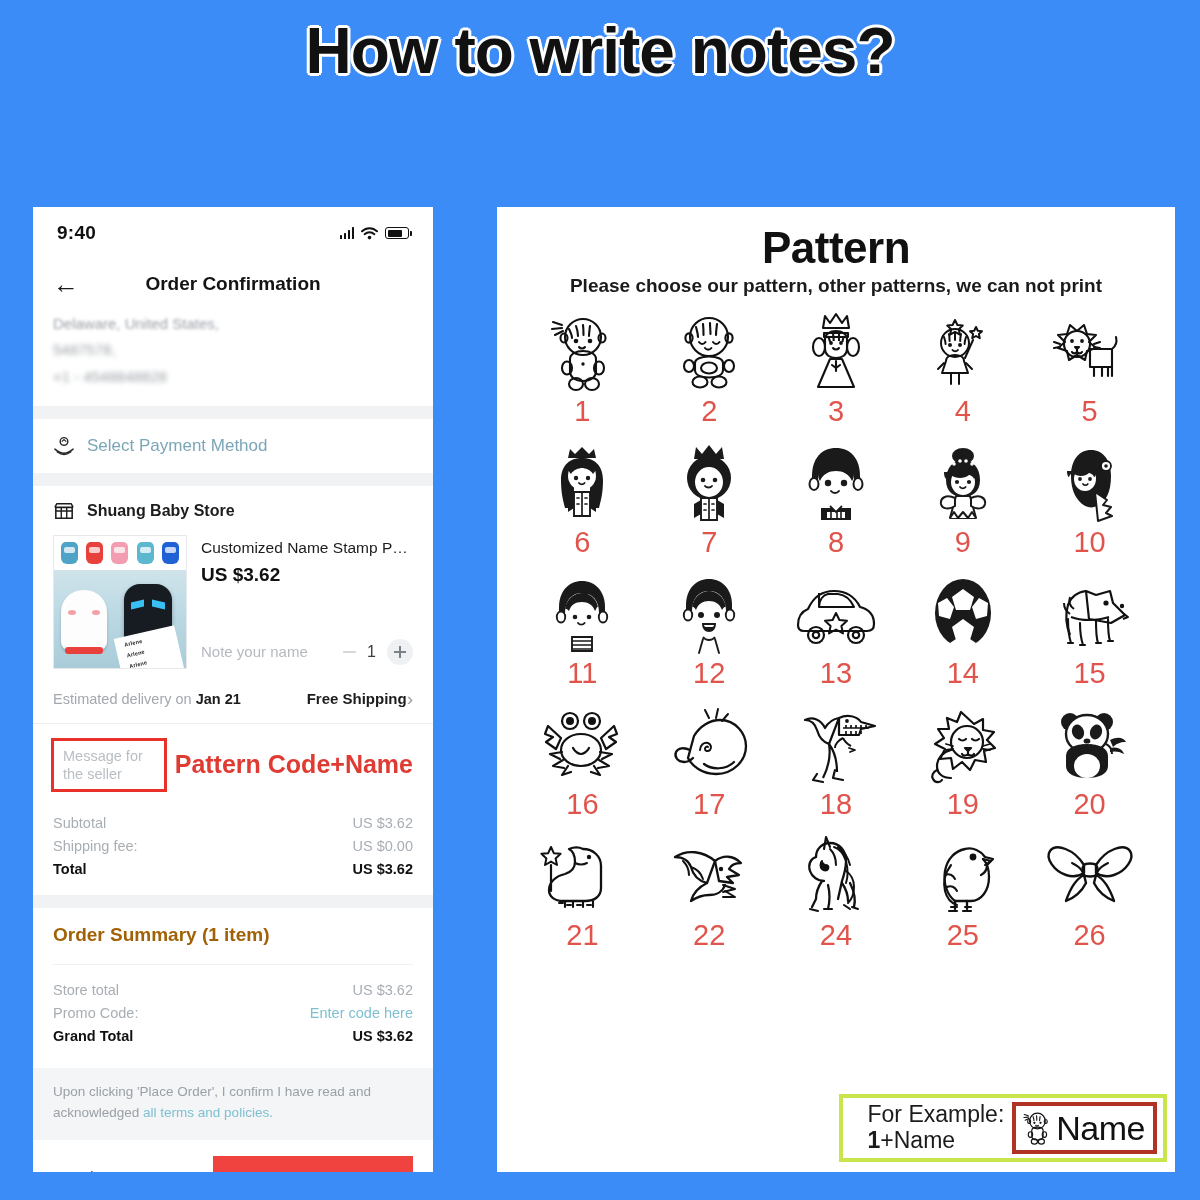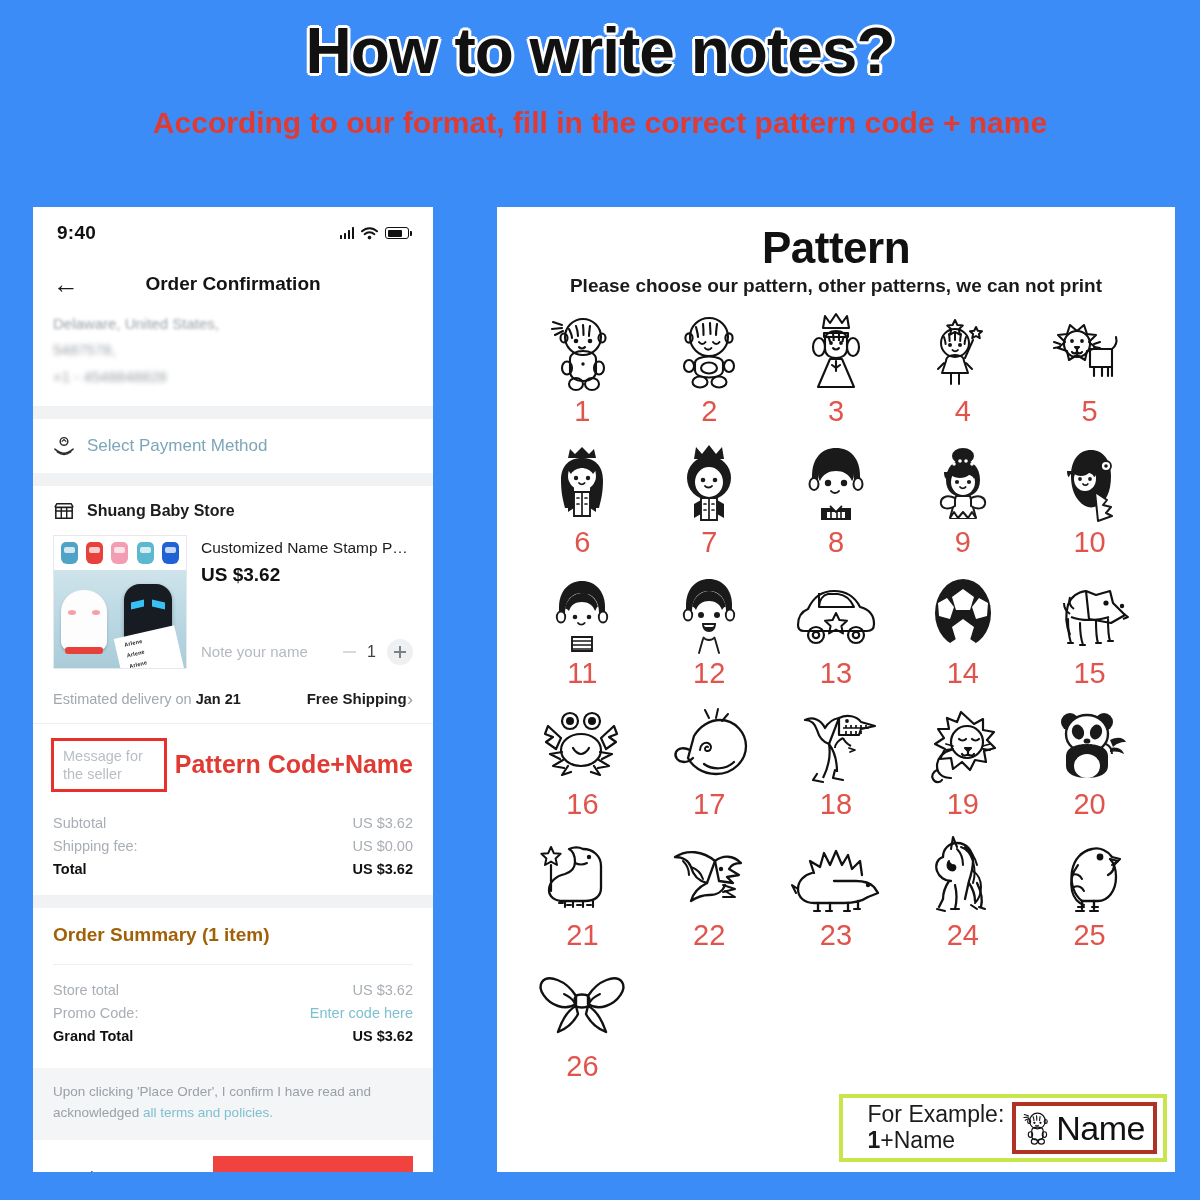--- a/index.html
+++ b/index.html
@@ -124,21 +124,20 @@
   .ex-text b{font-weight:700;}
   .ex-box{border:4px solid #B03224;display:flex;align-items:center;gap:2px;padding:2px 8px 2px 4px;background:#fff;}
   .ex-name{font-size:34px;color:#111;letter-spacing:-.5px;}
 </style>
 </head>
 <body>
 
 <div id="header">
   <div id="main-title">How to write notes?</div>
   <div id="subtitle">
-    <span>According to our format, fill in the correct pattern code + name</span>
   </div>
 </div>
 
 <div id="phone">
 
   <div class="statusbar">
     <div class="sb-time">9:40</div>
     <div class="sb-icons">
       <span class="sig">
           <i></i>
@@ -638,31 +637,20 @@
         <circle cx="58" cy="34" r="2.2" fill="#111" stroke="none"></circle>
         <path d="M52 26C40 16 24 14 12 22c8 0 14 4 16 10 2 8 8 14 16 16z"></path>
         <path d="M28 32c6 2 10 6 12 12M20 26c4 4 6 8 6 14" stroke-width="2"></path>
         <path d="M44 48c-8 4-14 10-16 18 6-4 12-6 18-6 8 0 14-4 16-10"></path>
         <path d="M60 50l12 4-12 3" stroke-width="2"></path>
         <path d="M62 56l10 6-12 0" stroke-width="2"></path>
       </svg>
       <span class="cellnum">22</span>
     </div>
 
-    <div class="cell">
-      <svg width="92" height="84" viewBox="0 0 92 84" fill="none" stroke="#111" stroke-width="2.3" stroke-linejoin="round" stroke-linecap="round">
-        <path d="M24 38l-4-12 10 6 4-14 6 12 6-14 6 14 6-10 4 14 8-8 2 14"></path>
-        <path d="M22 38c-8 2-14 8-14 16 0 8 6 14 16 14h30c10 0 18-2 24-6l10-4-4-6c-4-4-10-6-18-6H44"></path>
-        <circle cx="78" cy="50" r="2.2" fill="#111" stroke="none"></circle>
-        <path d="M28 68v8M40 68v8M58 68v8M68 66v8"></path>
-        <path d="M24 76h6M36 76h6M54 76h6M64 74h6" stroke-width="2.1"></path>
-        <path d="M8 54l-6-4 4 8" stroke-width="2.1"></path>
-      </svg>
-      <span class="cellnum">23</span>
-    </div>
 
     <div class="cell">
       <svg width="84" height="84" viewBox="0 0 84 84" fill="none" stroke="#111" stroke-width="2.3" stroke-linejoin="round" stroke-linecap="round">
         <path d="M30 14l2-12 4 10" stroke-width="2.1"></path>
         <path d="M22 22c0-8 6-14 14-14 10 0 16 8 16 18 0 8-2 14-4 20l-4 18"></path>
         <path d="M22 22c-6 2-8 8-6 14 2 6 8 10 14 10"></path>
         <path d="M28 26c-2 2-2 6 0 8s5 2 6 0c1-2 0-4-2-4" fill="#111" stroke-width="2"></path>
         <path d="M40 12c6 2 10 8 12 14 2 8 2 16 0 22M44 12c6 4 10 10 12 18M36 14c4 4 6 10 6 16" stroke-width="2"></path>
         <path d="M28 46c-4 6-6 12-6 18l-4 8M34 50c2 8 2 16 0 24M48 48c4 6 6 12 6 18M56 48c4 8 6 16 4 24"></path>
         <path d="M16 74l8 2M30 74h8M50 70l6 4M58 72l6 2" stroke-width="2.1"></path>

